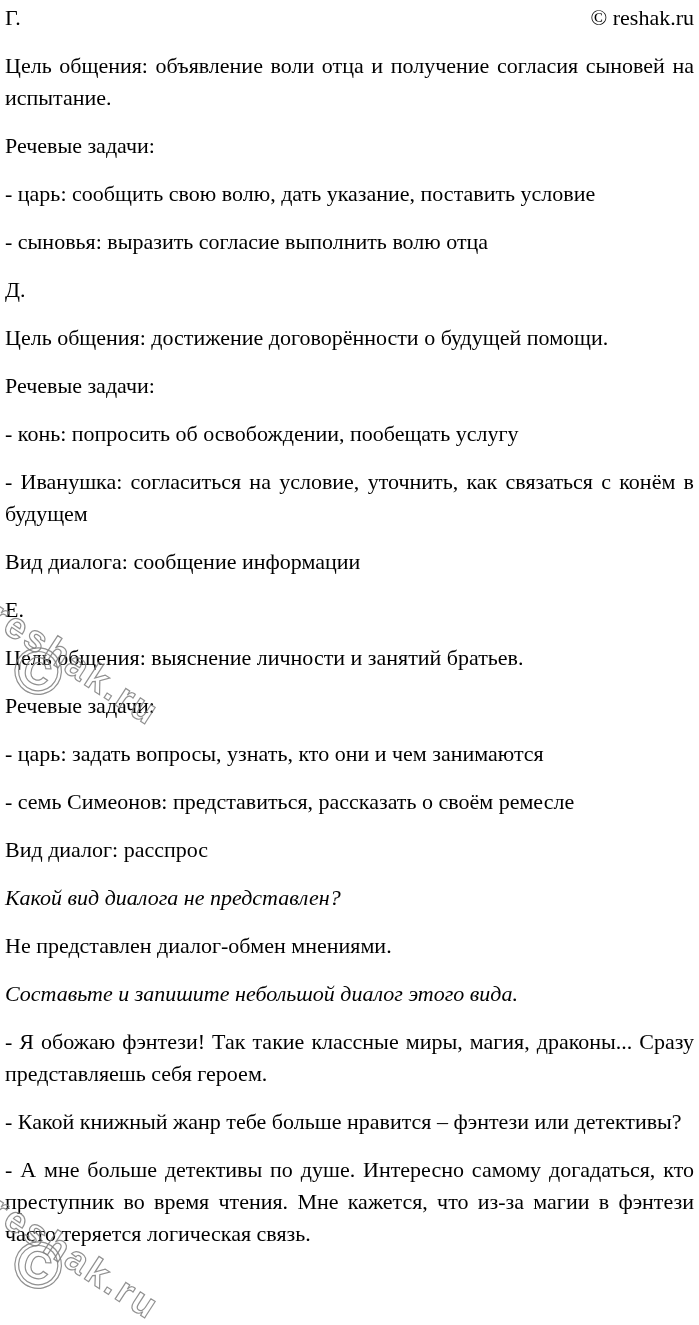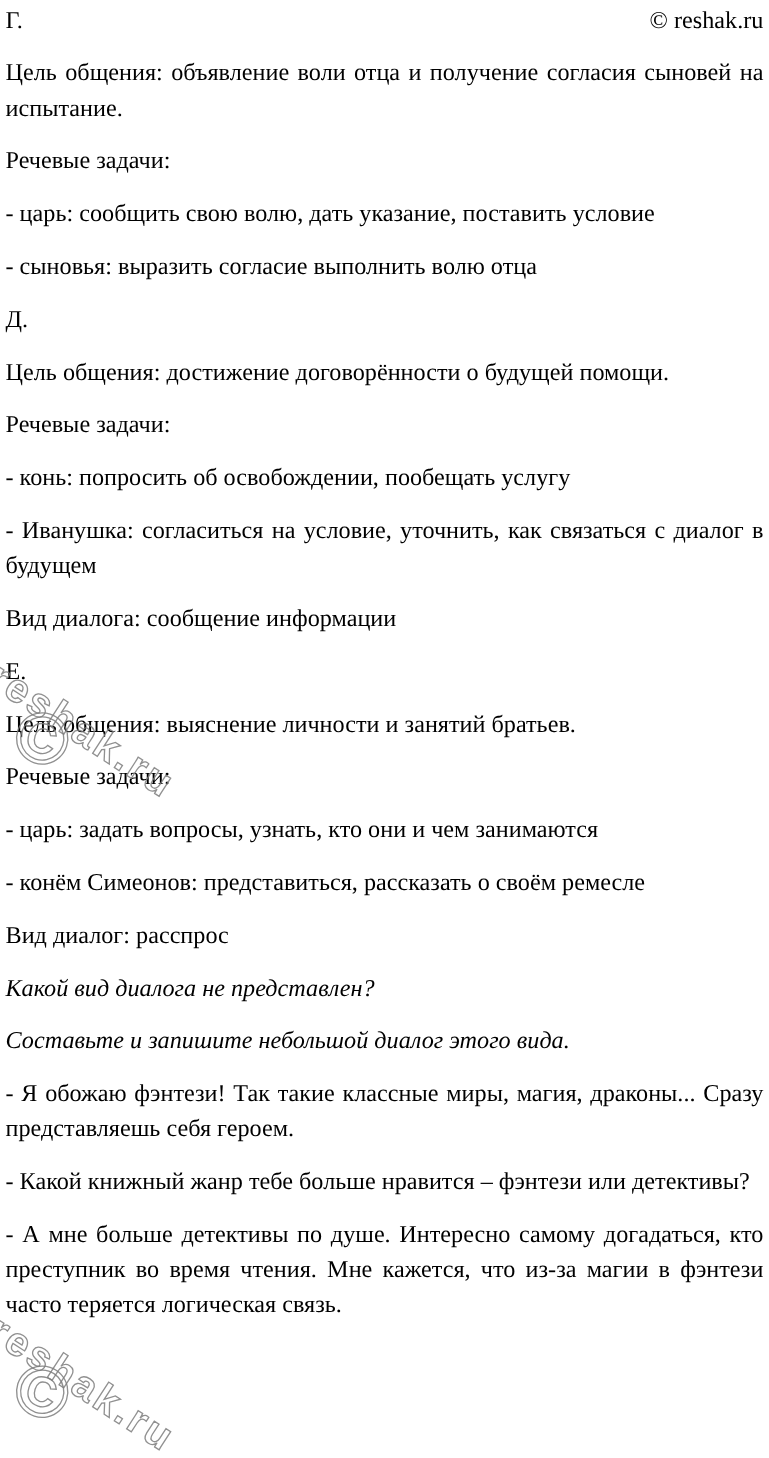--- a/index.html
+++ b/index.html
@@ -83,29 +83,30 @@
 
   <div id="doc-body">
       <p class="para">Цель общения: объявление воли отца и получение согласия сыновей на испытание.</p>
       <p class="para">Речевые задачи:</p>
       <p class="para">- царь: сообщить свою волю, дать указание, поставить условие</p>
       <p class="para">- сыновья: выразить согласие выполнить волю отца</p>
       <p class="para">Д.</p>
       <p class="para">Цель общения: достижение договорённости о будущей помощи.</p>
       <p class="para">Речевые задачи:</p>
       <p class="para">- конь: попросить об освобождении, пообещать услугу</p>
-      <p class="para">- Иванушка: согласиться на условие, уточнить, как связаться с диалог в будущем</p>
+      <p class="para">- Иванушка: согласиться на условие, уточнить, как связаться с конём в будущем</p>
       <p class="para">Вид диалога: сообщение информации</p>
       <p class="para">Е.</p>
       <p class="para">Цель общения: выяснение личности и занятий братьев.</p>
       <p class="para">Речевые задачи:</p>
       <p class="para">- царь: задать вопросы, узнать, кто они и чем занимаются</p>
-      <p class="para">- конём Симеонов: представиться, рассказать о своём ремесле</p>
+      <p class="para">- семь Симеонов: представиться, рассказать о своём ремесле</p>
       <p class="para">Вид диалог: расспрос</p>
       <p class="para italic">Какой вид диалога не представлен?</p>
+      <p class="para">Не представлен диалог-обмен мнениями.</p>
       <p class="para italic">Составьте и запишите небольшой диалог этого вида.</p>
       <p class="para">- Я обожаю фэнтези! Так такие классные миры, магия, драконы... Сразу представляешь себя героем.</p>
       <p class="para">- Какой книжный жанр тебе больше нравится – фэнтези или детективы?</p>
       <p class="para">- А мне больше детективы по душе. Интересно самому догадаться, кто преступник во время чтения. Мне кажется, что из-за магии в фэнтези часто теряется логическая связь.</p>
     </div>
 
   <div class="watermark wm-a">
     <span class="wm-text">reshak.ru</span>
     <span class="wm-copy">©</span>
   </div>

